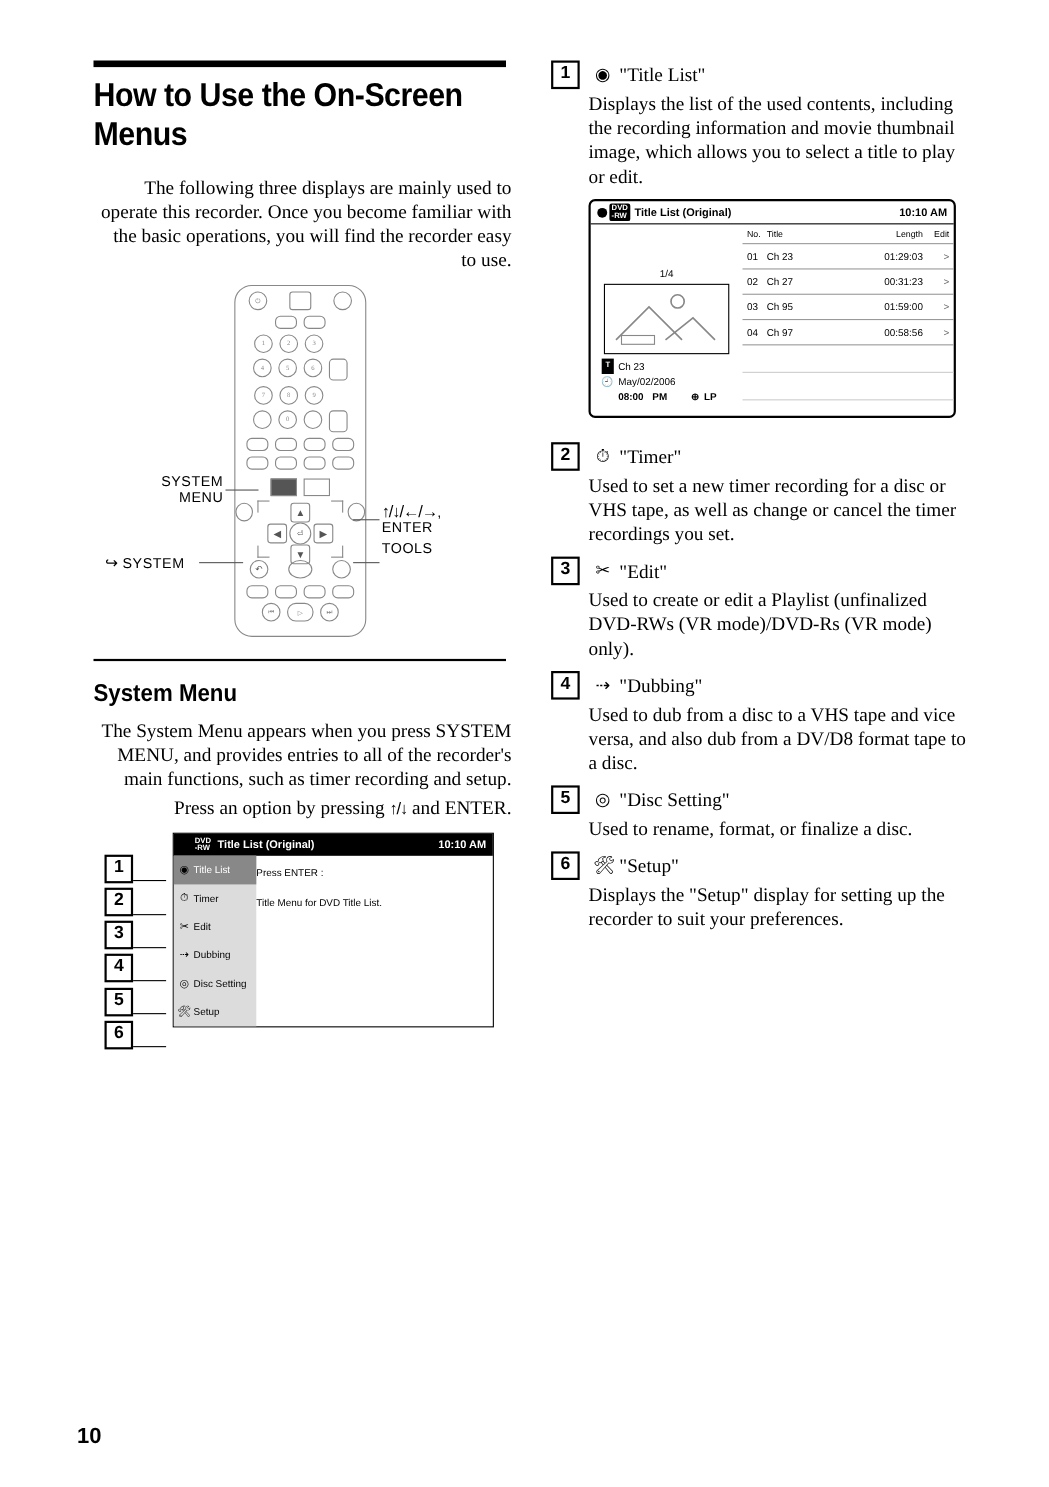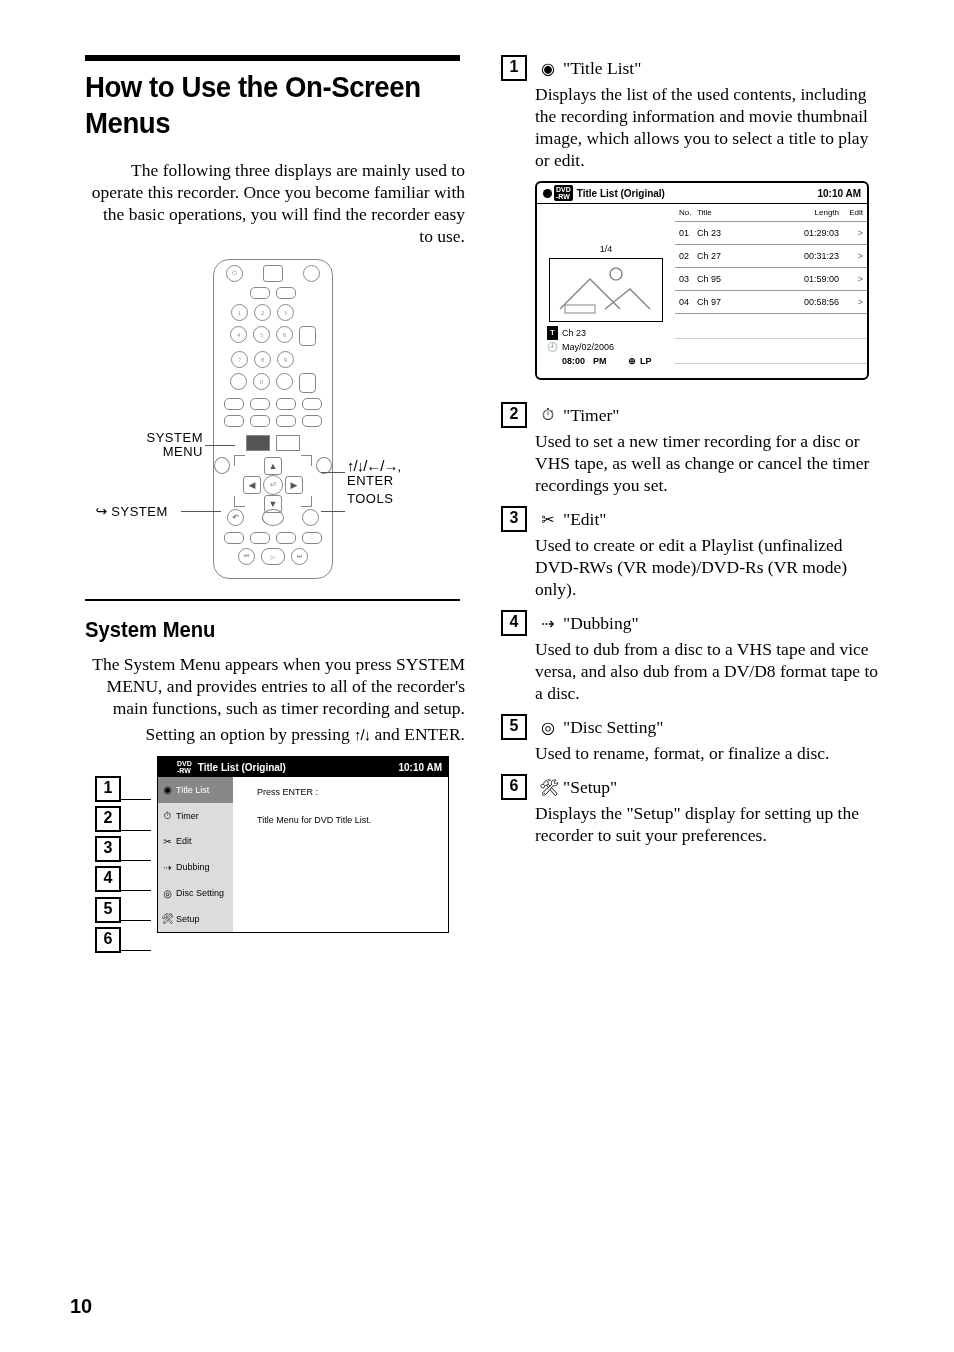--- a/index.html
+++ b/index.html
@@ -27,21 +27,21 @@
   .centerbtn { width:18px; height:18px; border:1px solid #888; border-radius:50%; font-size:7px; display:flex; align-items:center; justify-content:center; color:#555;}
   .remote-label { position: absolute; font-family: Arial, Helvetica, sans-serif; font-size: 13px; letter-spacing: 0.5px; }
   .lbl-line { position:absolute; background:#555; }
   .sysmenu-screen { border: 1.5px solid #000; width: 290px; height: 175px; position: relative; background:#fff; font-family: Arial, Helvetica, sans-serif; }
   .sysmenu-head { background:#000; color:#fff; height:20px; font-size:10px; font-weight:bold; display:flex; align-items:center; padding:0 6px; }
   .sysmenu-head .time { margin-left:auto; }
   .sysmenu-body { display:flex; height:155px; }
   .sysmenu-side { width: 75px; background:#dcdcdc; font-size:9px; }
   .sysmenu-item { display:flex; align-items:center; gap:3px; height: 25.8px; padding-left:4px; }
   .sysmenu-item.active { background:#888; color:#fff; }
-  .sysmenu-main { flex:1; padding:10px 24px; font-size:9px; }
+  .sysmenu-main { flex:1; padding:10px 0; font-size:9px; }
   .sm-icon { width:11px; height:11px; display:inline-flex; align-items:center; justify-content:center; font-size:10px; color:#000; }
   .numbox { display:inline-block; width:22px; height:22px; border:2px solid #000; font-family: Arial, Helvetica, sans-serif; font-weight:bold; font-size:16px; text-align:center; line-height:20px; background:#fff; }
   .sysmenu-numcol { display:flex; flex-direction:column; gap:4.4px; margin-right: 6px; margin-top: 20px; }
   .sysmenu-numcol .link { width: 30px; height: 1px; background:#000; position:relative; top:11px; }
   .sysmenu-row-wrap { display:flex; align-items:flex-start; margin-top: 10px; margin-left: 10px;}
   .sysmenu-numcol .numrow { display:flex; align-items:center; height:25.8px; }
   .item-block { display:flex; margin-bottom: 2px; }
   .item-block .numbox { flex-shrink:0; margin-right: 12px; }
   .item-block .item-label { display:flex; align-items:center; gap:6px; font-size:17.5px; }
   .item-block .item-label .ic { font-size:16px; width:18px; display:inline-block; text-align:center; }
@@ -191,21 +191,21 @@
         <div class="remote-label" style="top:232px; left:262px;">
           <span>TOOLS</span>
         </div>
         <div class="lbl-line" style="top:252px; left:236px; width:24px; height:1px;"></div>
       </div>
 
       <div class="rule-sub"></div>
       <h2 class="subtitle">System Menu</h2>
       <div class="body">The System Menu appears when you press SYSTEM MENU, and provides entries to all of the recorder's main functions, such as timer recording and setup.</div>
       <div class="body" style="margin-top:4px;">
-        <span>Setting an option by pressing </span><span class="arrow-sym">↑/↓</span><span> and ENTER.</span>
+        <span>Press an option by pressing </span><span class="arrow-sym">↑/↓</span><span> and ENTER.</span>
       </div>
 
       <div class="sysmenu-row-wrap">
         <div class="sysmenu-numcol">
           <div class="numrow">
               <span class="numbox">1</span>
               <span class="link"></span>
             </div>
           <div class="numrow">
               <span class="numbox">2</span>

